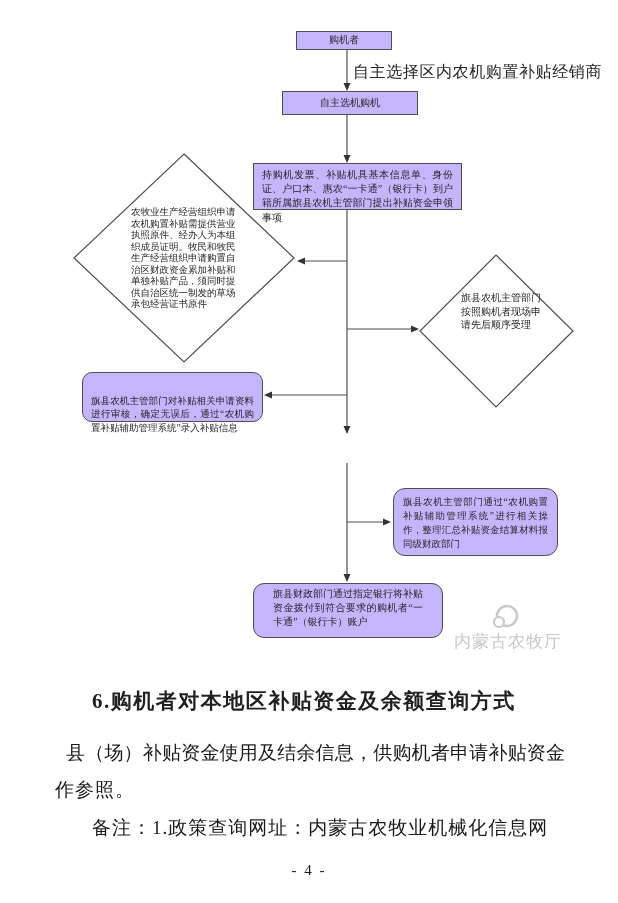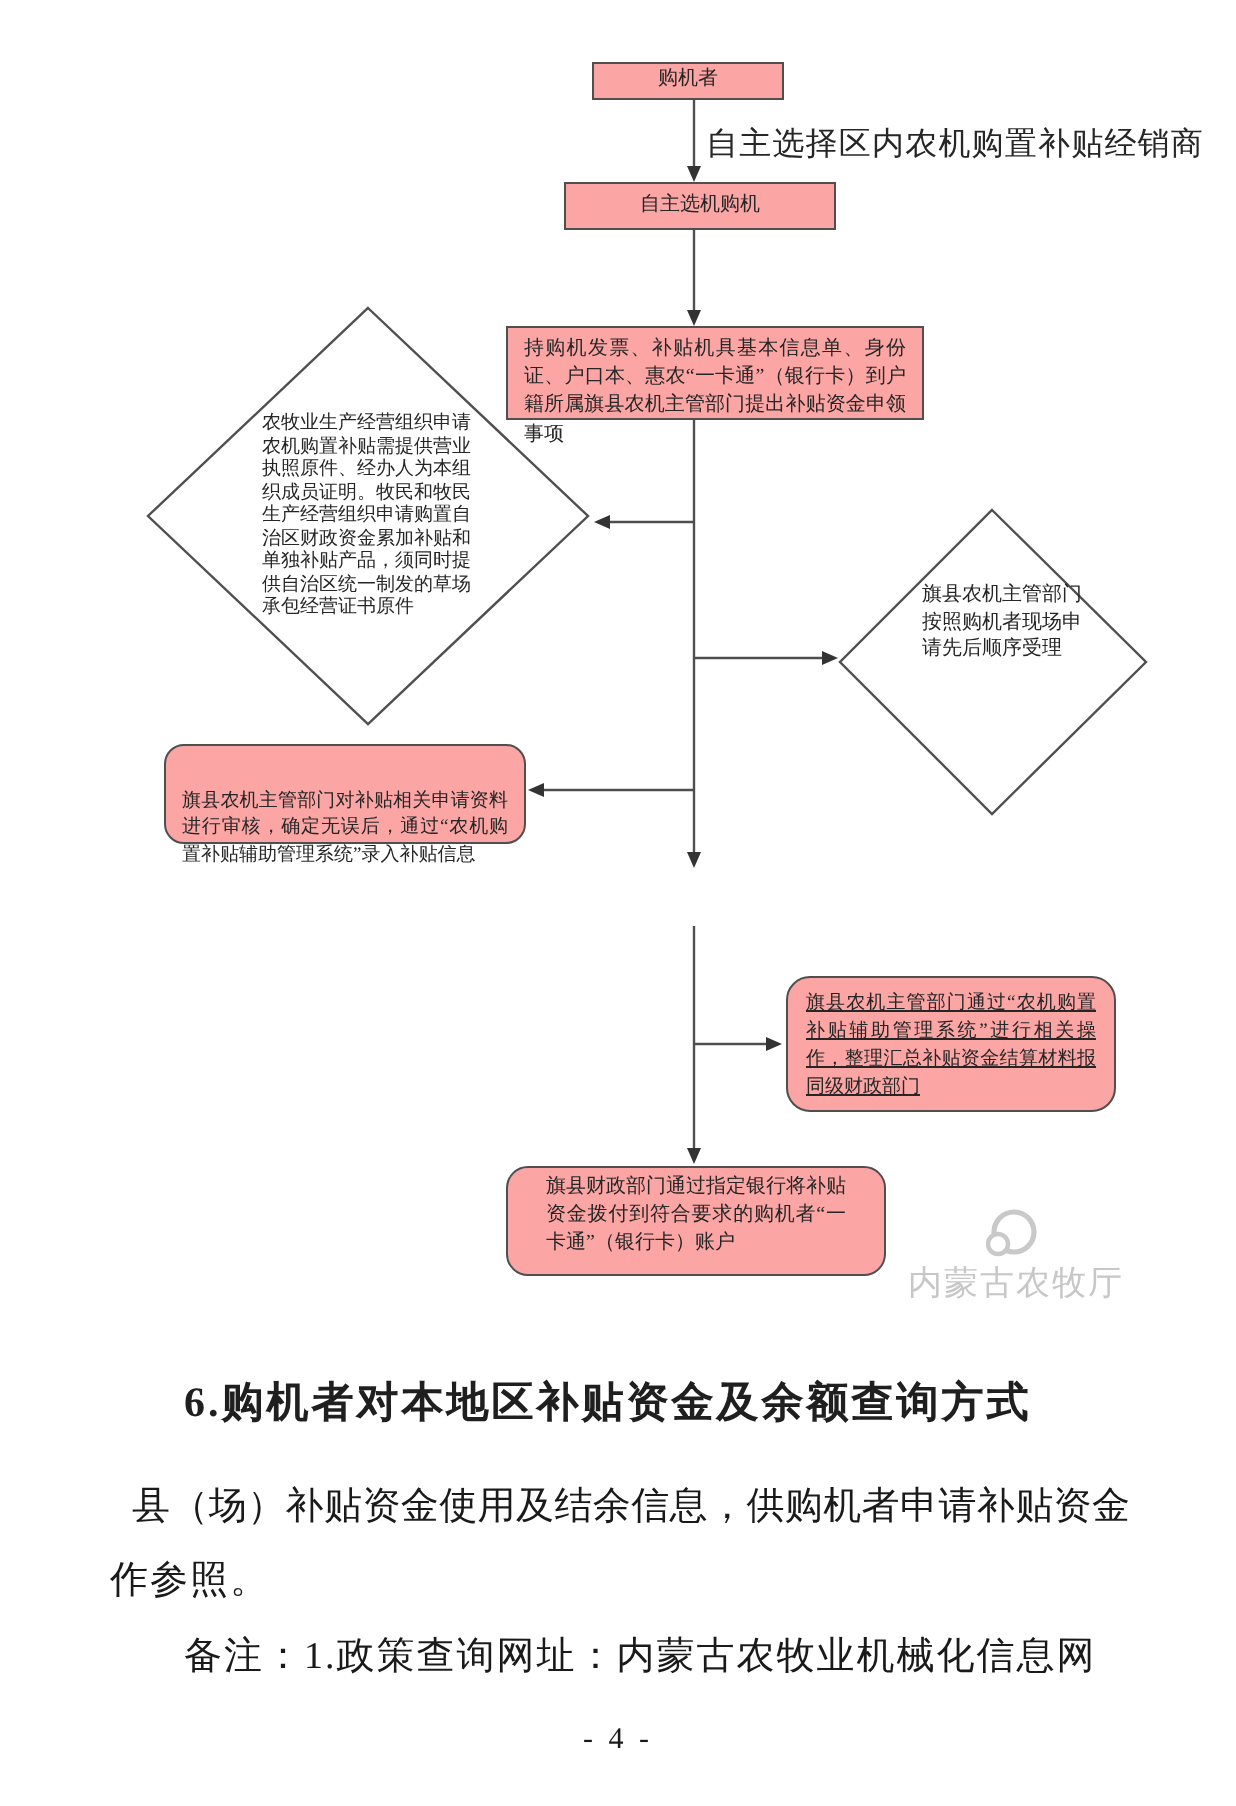--- a/index.html
+++ b/index.html
@@ -5,21 +5,21 @@
   html,body{margin:0;padding:0;}
   body{
     width:618px;height:903px;background:#ffffff;
     font-family:"Liberation Serif","DejaVu Serif",serif;
     color:#1f1f1f;position:relative;overflow:hidden;
   }
   .page{position:absolute;left:0;top:0;width:618px;height:903px;background:#fff;}
   *{box-sizing:border-box;}
   svg.connectors{position:absolute;left:0;top:0;}
   .node{
-    position:absolute;border:1px solid #4f4f4f;background:#fca5a5;color:#262626;
+    position:absolute;border:1px solid #4f4f4f;background:#c4b5fd;color:#262626;
     font-size:10px;line-height:14.5px;
   }
   .node.center{display:flex;align-items:center;justify-content:center;text-align:center;}
   .node.multi{padding:4px 8px;text-align:justify;}
   .round{border-radius:10px;}
   .dtext{position:absolute;color:#262626;text-align:left;}
   .dtext.left-d{left:131px;top:207px;width:112px;font-size:9.5px;line-height:11.5px;}
   .dtext.right-d{left:461px;top:291px;width:82px;font-size:10px;line-height:13.6px;}
   .edge-label{position:absolute;left:353px;top:62px;font-size:16px;letter-spacing:0.6px;color:#262626;white-space:nowrap;}
   .watermark{position:absolute;left:449px;top:604px;display:flex;align-items:center;color:#c7c7c7;flex-direction:column;}
@@ -70,21 +70,21 @@
 
   <div class="node multi" style="left:253px;top:163px;width:209px;height:47px;line-height:14.2px;">持购机发票、补贴机具基本信息单、身份证、户口本、惠农“一卡通”（银行卡）到户籍所属旗县农机主管部门提出补贴资金申领事项</div>
 
   <div class="dtext left-d">农牧业生产经营组织申请农机购置补贴需提供营业执照原件、经办人为本组织成员证明。牧民和牧民生产经营组织申请购置自治区财政资金累加补贴和单独补贴产品，须同时提供自治区统一制发的草场承包经营证书原件</div>
 
   <div class="dtext right-d">旗县农机主管部门按照购机者现场申请先后顺序受理</div>
 
   <div class="node multi round" style="left:82px;top:372px;width:181px;height:50px;font-size:9.5px;line-height:13.3px;padding:22px 8px;">旗县农机主管部门对补贴相关申请资料进行审核，确定无误后，通过“农机购置补贴辅助管理系统”录入补贴信息</div>
 
 
-  <div class="node multi round" style="left:393px;top:488px;width:165px;height:68px;font-size:9.5px;line-height:14px;padding:6px 9px;border-radius:12px;text-decoration:underline;">旗县农机主管部门通过“农机购置补贴辅助管理系统”进行相关操作，整理汇总补贴资金结算材料报同级财政部门</div>
+  <div class="node multi round" style="left:393px;top:488px;width:165px;height:68px;font-size:9.5px;line-height:14px;padding:6px 9px;border-radius:12px;">旗县农机主管部门通过“农机购置补贴辅助管理系统”进行相关操作，整理汇总补贴资金结算材料报同级财政部门</div>
 
   <div class="node multi" style="left:253px;top:583px;width:190px;height:55px;line-height:14px;padding:3px 19px;border-radius:11px;">旗县财政部门通过指定银行将补贴资金拨付到符合要求的购机者“一卡通”（银行卡）账户</div>
 
   <div class="watermark">
     <svg width="28" height="26" viewBox="0 0 28 26">
       <circle cx="15" cy="12" r="10" fill="none" stroke="#c9c9c9" stroke-width="2.6"></circle>
       <circle cx="7" cy="18" r="5" fill="#ffffff" stroke="#c9c9c9" stroke-width="2.2"></circle>
     </svg>
     <span class="wm-text">内蒙古农牧厅</span>
   </div>

